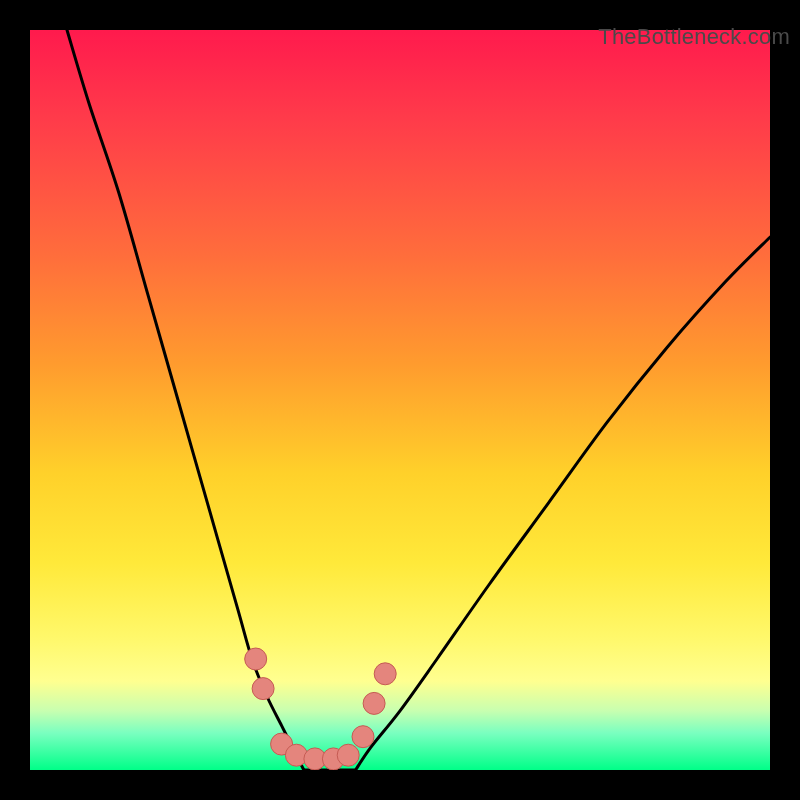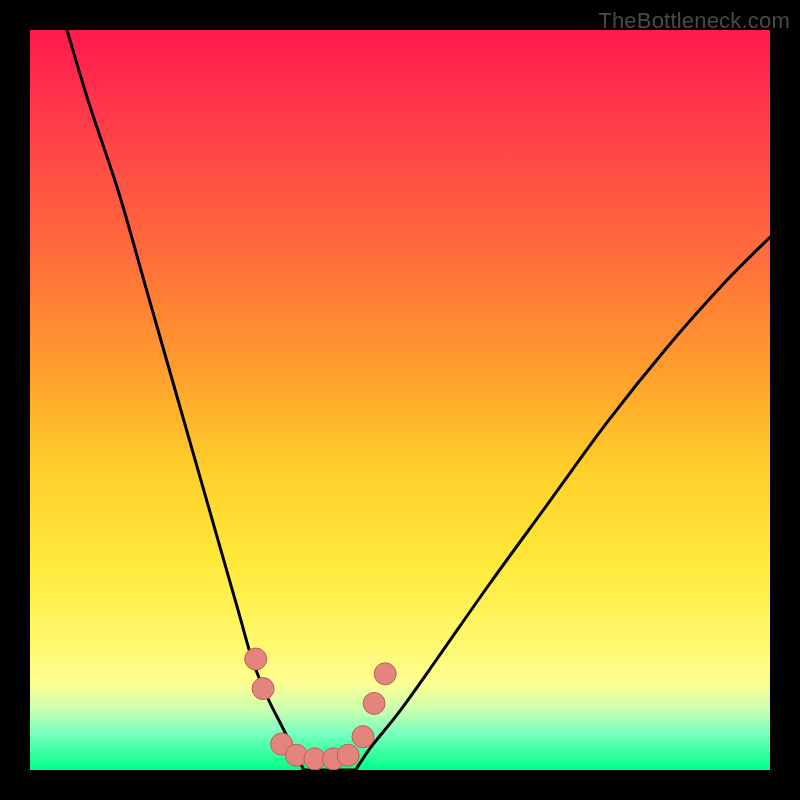--- a/index.html
+++ b/index.html
@@ -25,21 +25,21 @@
       #ffd12a 60%,
       #ffe93a 72%,
       #fff86a 82%,
       #ffff90 88%,
       #c8ffb0 92%,
       #7affc0 95%,
       #00ff88 100%);
   }
   .watermark {
     position: absolute;
-    top: 8px;
+    top: 24px;
     right: 10px;
     color: #4a4a4a;
     font-size: 22px;
     font-weight: 500;
     letter-spacing: 0.2px;
     z-index: 5;
   }
   svg.plot {
     position: absolute;
     left: 0;

